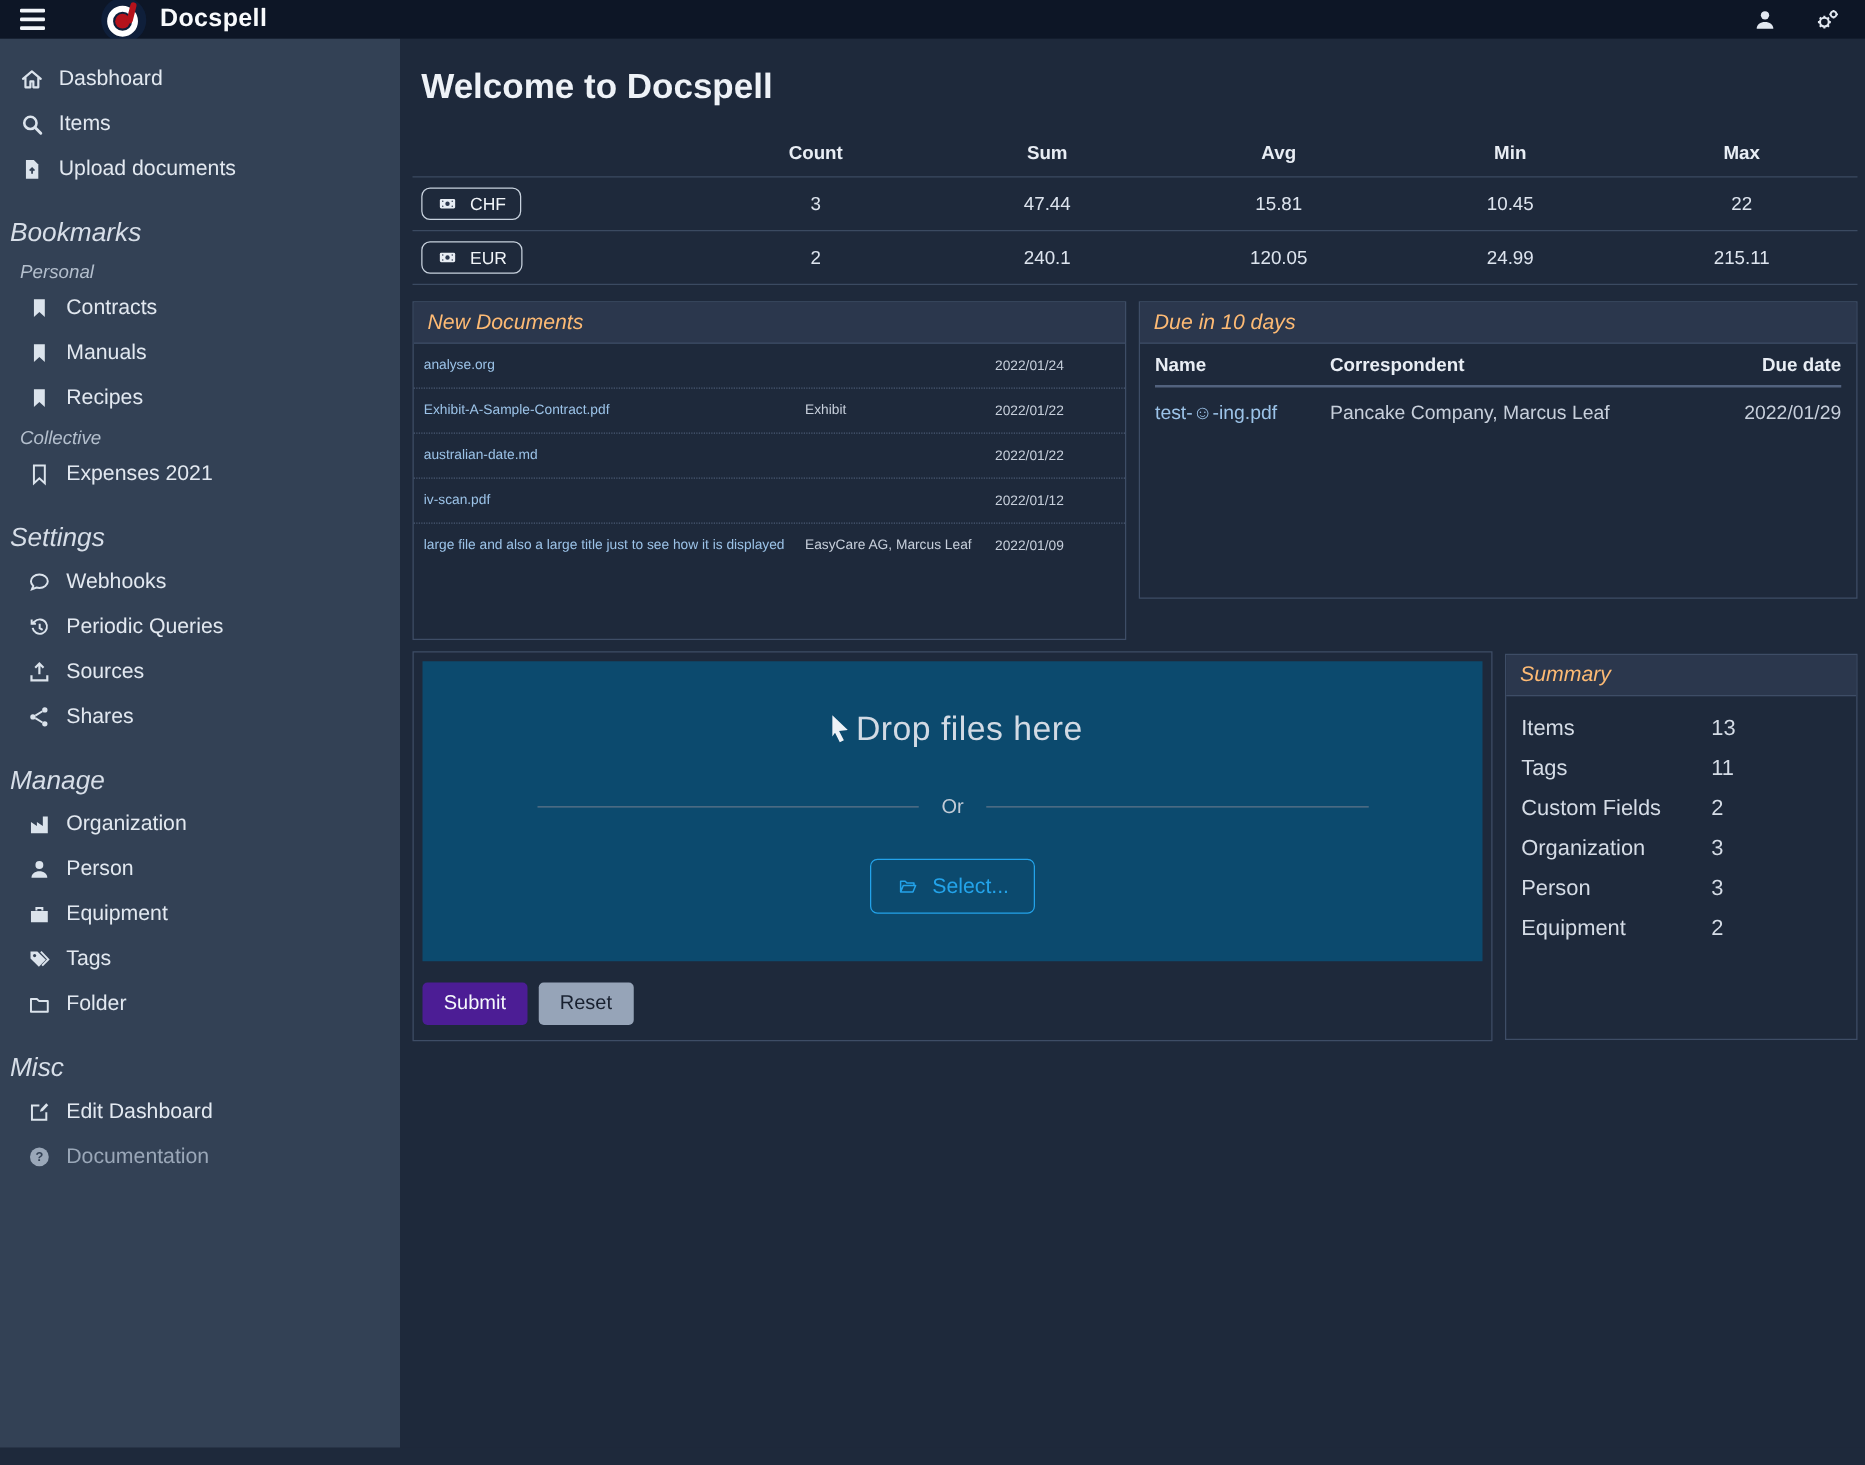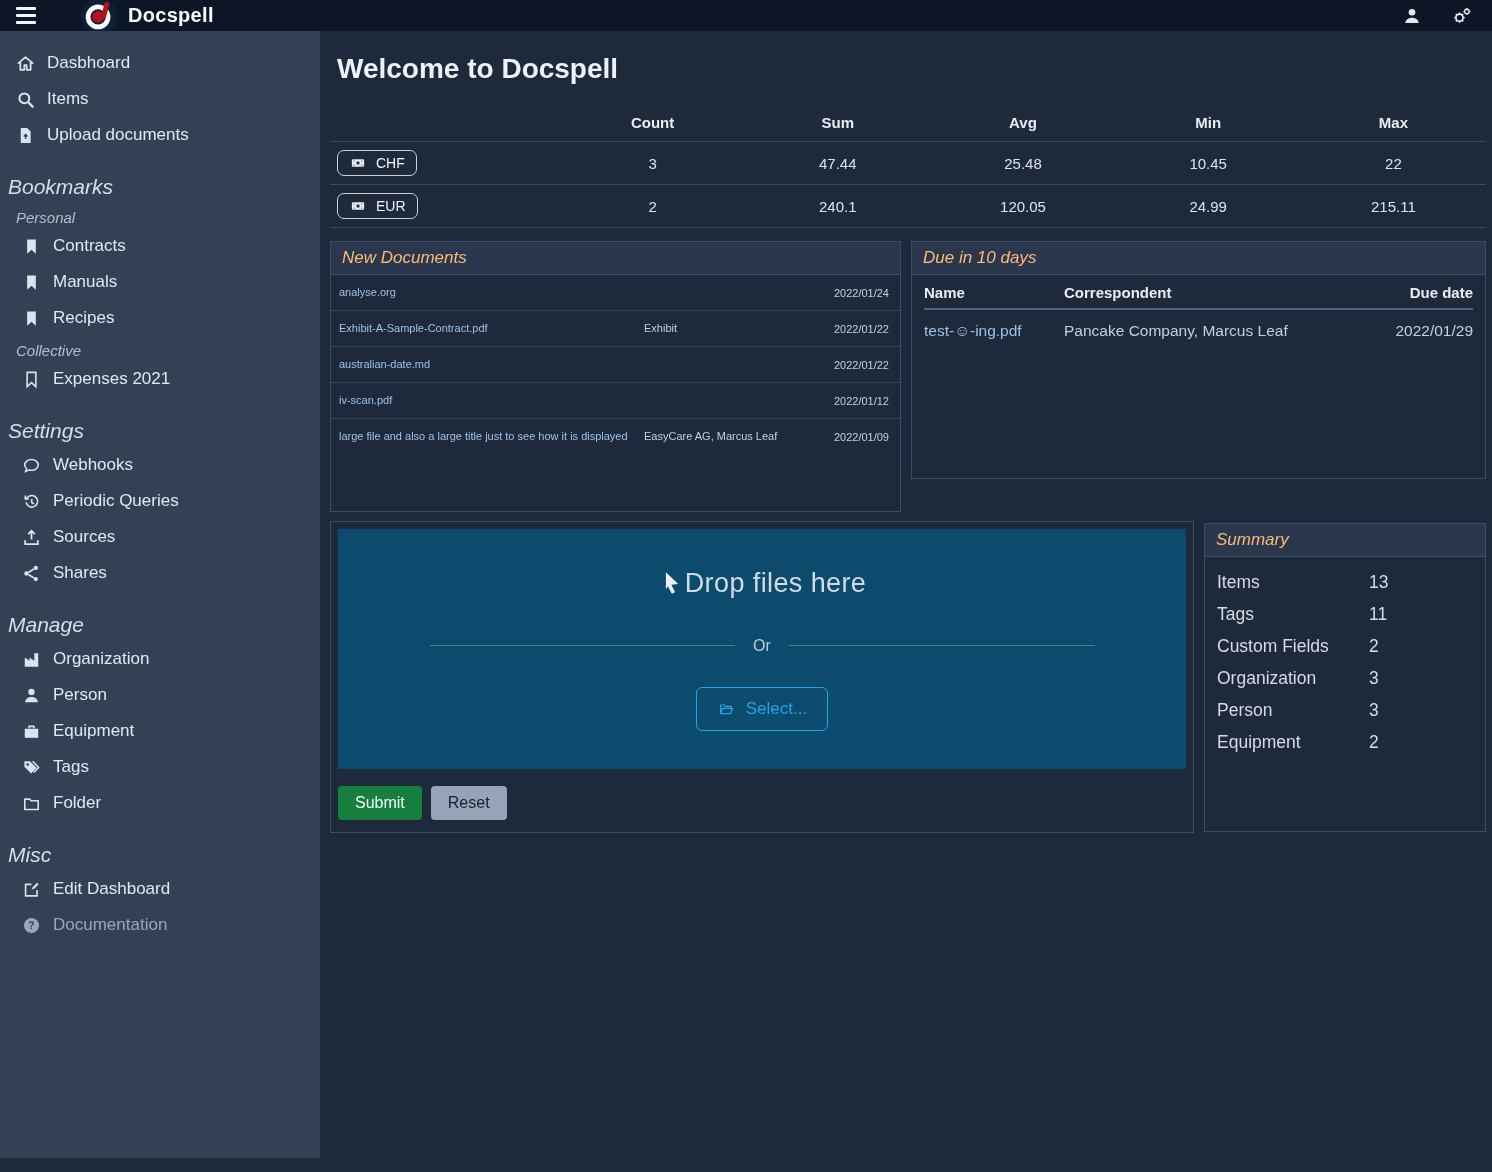--- a/index.html
+++ b/index.html
@@ -58,21 +58,21 @@
   .panel-head { background:#2b374d; border-bottom:1px solid #3e4d66; font-style:italic;
                 font-size:17px; color:#fdba74; padding: 6px 11px; flex:none; }
   .row-2col { display:flex; gap:10px; margin-top: 13px; }
   .nd-panel { width: 571px; height: 271px; flex:none; }
   .due-panel { flex:1; height: 238px; }
 
   .nd-row { display:flex; align-items:center; padding: 9px 8px; border-bottom: 1px dotted #4a5a74; font-size:11px; }
   .nd-row:last-child { border-bottom:none; }
   .nd-name { flex: 0 0 305px; color:#9cc3e8; cursor:pointer; padding-right:10px; line-height:1.55; }
   .nd-corr { flex: 0 0 152px; color:#c7cfdb; line-height:1.55; }
-  .nd-date { flex:1; text-align:right; color:#c7cfdb; padding-right: 3px; }
+  .nd-date { flex:1; color:#c7cfdb; padding-right: 3px; }
 
   .due-table { padding: 0 12px; font-size:15.5px; }
   .due-head { display:flex; font-weight:bold; color:#e8edf4; padding: 9px 0 7px;
               border-bottom: 2px solid #52627e; font-size:15px; }
   .due-row { display:flex; padding-top: 12px; }
   .due-c1 { flex: 0 0 140px; }
   .due-c2 { flex: 1; }
   .due-c3 { flex: 0 0 110px; text-align:right; }
   .due-row .due-c1 { color:#9cc3e8; cursor:pointer; }
   .due-row .due-c2, .due-row .due-c3 { color:#c7cfdb; }
@@ -88,21 +88,21 @@
   .or-divider { display:flex; align-items:center; gap:18px; width: 665px; margin-top: 38px; }
   .or-divider .line { flex:1; height:1px; background:#5f7589; }
   .or-divider .or-text { color:#c2cbd6; font-size:16px; }
   .select-btn { margin-top: 32px; display:flex; align-items:center; gap:10px;
                 border:1px solid #23a3ea; color:#23a3ea; background:transparent;
                 font-size:17px; padding: 11px 20px; border-radius:6px; cursor:pointer;
                 font-family: inherit; }
   .select-btn .icn { width:19px; height:16px; }
   .upload-footer { display:flex; gap:9px; margin-top: 17px; }
   .btn { border:none; border-radius:4px; font-size:16px; padding: 8px 17px; cursor:pointer; font-family:inherit; }
-  .btn-submit { background:#15803d; color:#f5f9fc; }
+  .btn-submit { background:#4c1d95; color:#f5f9fc; }
   .btn-reset  { background:#96a4b8; color:#18202f; }
 
   .summary-panel { flex:1; height: 309px; margin-top:2px; }
   .summary-body { padding: 9px 12px; }
   .summary-row { display:flex; height: 32px; align-items:center; font-size:17.5px; color:#d5dce6; }
   .summary-label { flex: 0 0 152px; }
   .icn { display:inline-block; }
 </style>
 </head>
 <body>
@@ -299,21 +299,21 @@
                 <circle cx="12" cy="12" r="3" fill="#2b374d"></circle>
                 <circle cx="5.5" cy="8.5" r="1" fill="#2b374d"></circle>
                 <circle cx="18.5" cy="8.5" r="1" fill="#2b374d"></circle>
                 <circle cx="5.5" cy="15.5" r="1" fill="#2b374d"></circle>
                 <circle cx="18.5" cy="15.5" r="1" fill="#2b374d"></circle>
               </svg>
           <span>CHF</span>
             </span></div>
         <div>3</div>
         <div>47.44</div>
-        <div>25.48</div>
+        <div>15.81</div>
         <div>10.45</div>
         <div>22</div>
       </div>
       <div class="stats-row stats-body-row">
         <div><span class="cur-badge">
           <svg class="icn" viewBox="0 0 24 24">
                 <rect x="1.5" y="5.5" width="21" height="13" rx="2" fill="currentColor"></rect>
                 <circle cx="12" cy="12" r="3" fill="#2b374d"></circle>
                 <circle cx="5.5" cy="8.5" r="1" fill="#2b374d"></circle>
                 <circle cx="18.5" cy="8.5" r="1" fill="#2b374d"></circle>

